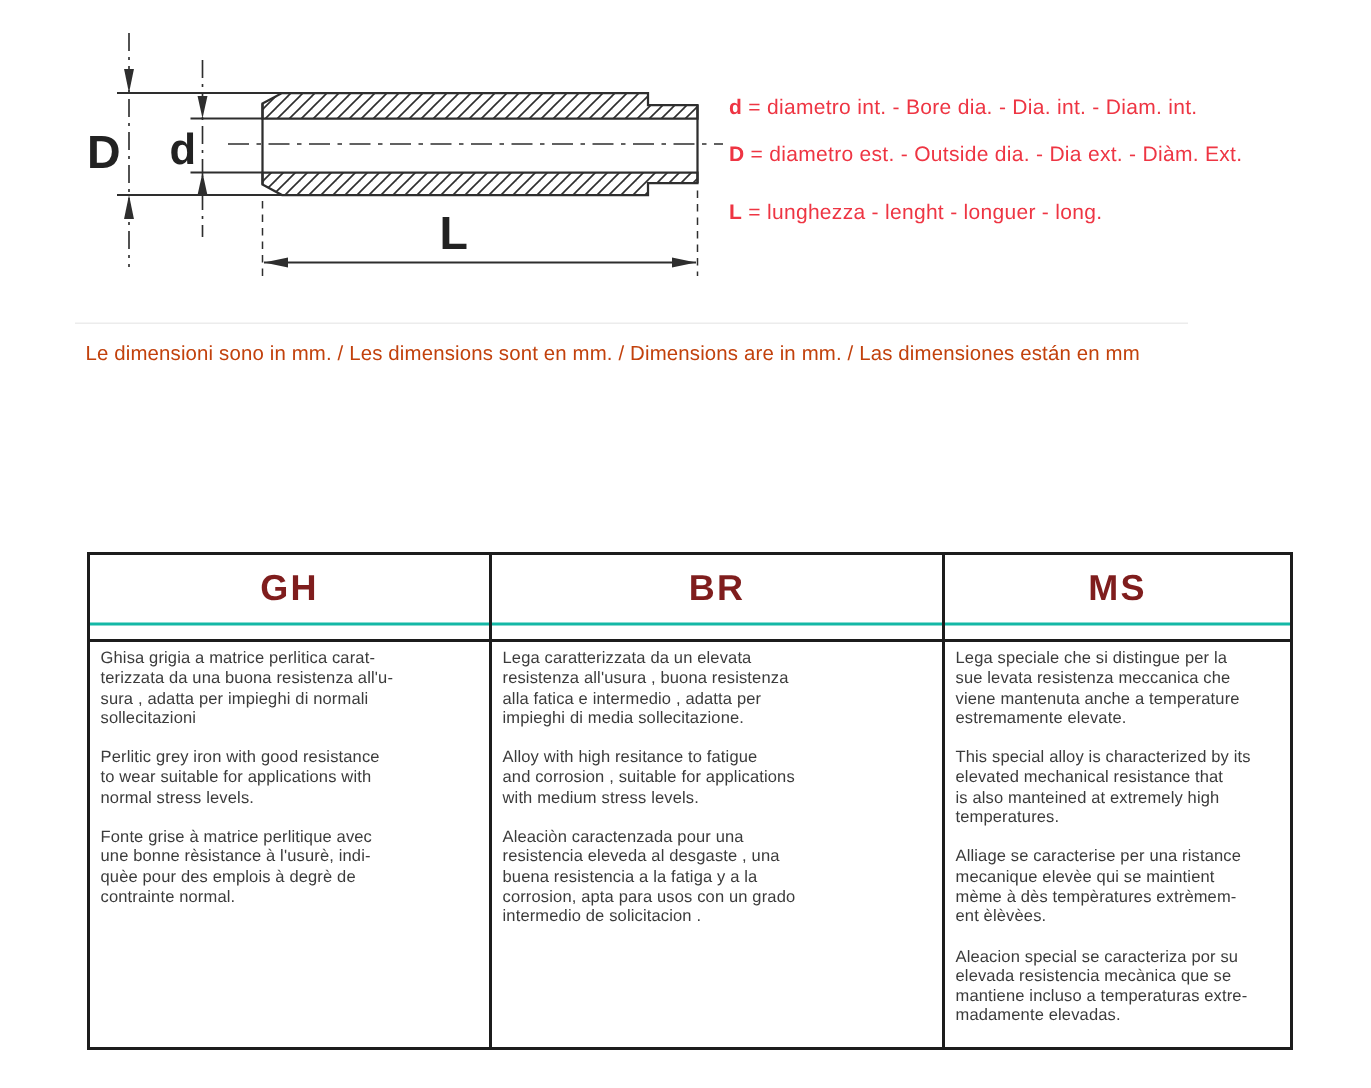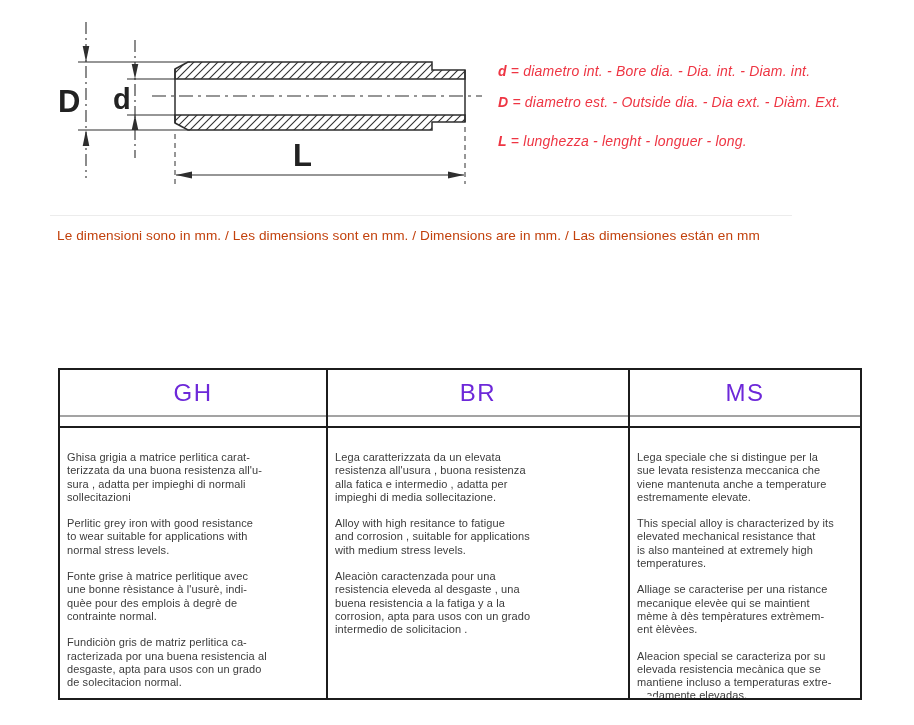--- a/index.html
+++ b/index.html
@@ -5,45 +5,45 @@
   html,body{margin:0;padding:0;}
   body{
     width:914px;height:725px;position:relative;background:#ffffff;
     font-family:"Liberation Sans", sans-serif;overflow:hidden;
   }
   
   .drawing-wrap{position:absolute;left:40px;top:5px;width:450px;height:212px;}
   .drawing-edge{position:absolute;left:50px;top:215px;width:742px;height:1px;background:#ececec;}
   
   .legend{position:absolute;left:486px;top:0;width:420px;color:#ee3543;}
-  .legend-item{position:absolute;left:12px;white-space:nowrap;font-size:14px;letter-spacing:.2px;font-style:italic;}
+  .legend-item{position:absolute;left:0;white-space:nowrap;font-size:14px;letter-spacing:.2px;}
   .legend-item .k{font-weight:700;}
   .legend-item:nth-child(1){top:63px;}
   .legend-item:nth-child(2){top:94px;}
   .legend-item:nth-child(3){top:133px;}
   
   .note{
     position:absolute;left:57px;top:228px;width:820px;color:#c2410c;
     font-size:13.6px;letter-spacing:.1px;white-space:nowrap;
   }
   
   .mat-table{
     position:absolute;left:58px;top:368px;width:804px;height:332px;
     border:2px solid #1c1c1c;box-sizing:border-box;display:flex;background:#fff;
   }
   .mat-col{display:flex;flex-direction:column;box-sizing:border-box;}
   .mat-col.c1{width:266px;}
   .mat-col.c2{width:302px;border-left:2px solid #1c1c1c;}
   .mat-col.c3{flex:1;border-left:2px solid #1c1c1c;}
   .mat-header{
-    height:45px;border-bottom:2px solid #a3a3a3;display:flex;align-items:center;justify-content:center;
-    font-size:24px;letter-spacing:1.5px;color:#6d28d9;font-weight:400;
+    height:45px;border-bottom:2px solid #14b8a6;display:flex;align-items:center;justify-content:center;
+    font-size:24px;letter-spacing:1.5px;color:#7f1d1d;font-weight:700;
   }
   .mat-gap{height:9px;border-bottom:2px solid #1c1c1c;}
-  .mat-body{flex:1;padding:23px 7px;overflow:hidden;border-radius:32px;}
+  .mat-body{flex:1;padding:5px 7px;overflow:hidden;}
   .mat-body p{
     margin:0 0 13px 0;font-size:11px;line-height:13.3px;letter-spacing:.1px;
     color:#3b3b3b;white-space:pre-line;
   }
 </style>
 </head>
 <body>
 
 <div class="drawing-wrap">
   <svg width="450" height="212" viewBox="40 5 450 212" xmlns="http://www.w3.org/2000/svg">
@@ -114,24 +114,20 @@
 terizzata da una buona resistenza all'u-
 sura , adatta per impieghi di normali
 sollecitazioni</p>
       <p>Perlitic grey iron with good resistance
 to wear suitable for applications with
 normal stress levels.</p>
       <p>Fonte grise à matrice perlitique avec
 une bonne rèsistance à l'usurè, indi-
 quèe pour des emplois à degrè de
 contrainte normal.</p>
-      <p>Fundiciòn gris de matriz perlitica ca-
-racterizada por una buena resistencia al
-desgaste, apta para usos con un grado
-de solecitacion normal.</p>
     </div>
   </div>
   <div class="mat-col c2">
     <div class="mat-header">BR</div>
     <div class="mat-gap"></div>
     <div class="mat-body">
       <p>Lega caratterizzata da un elevata
 resistenza all'usura , buona resistenza
 alla fatica e intermedio , adatta per
 impieghi di media sollecitazione.</p>

